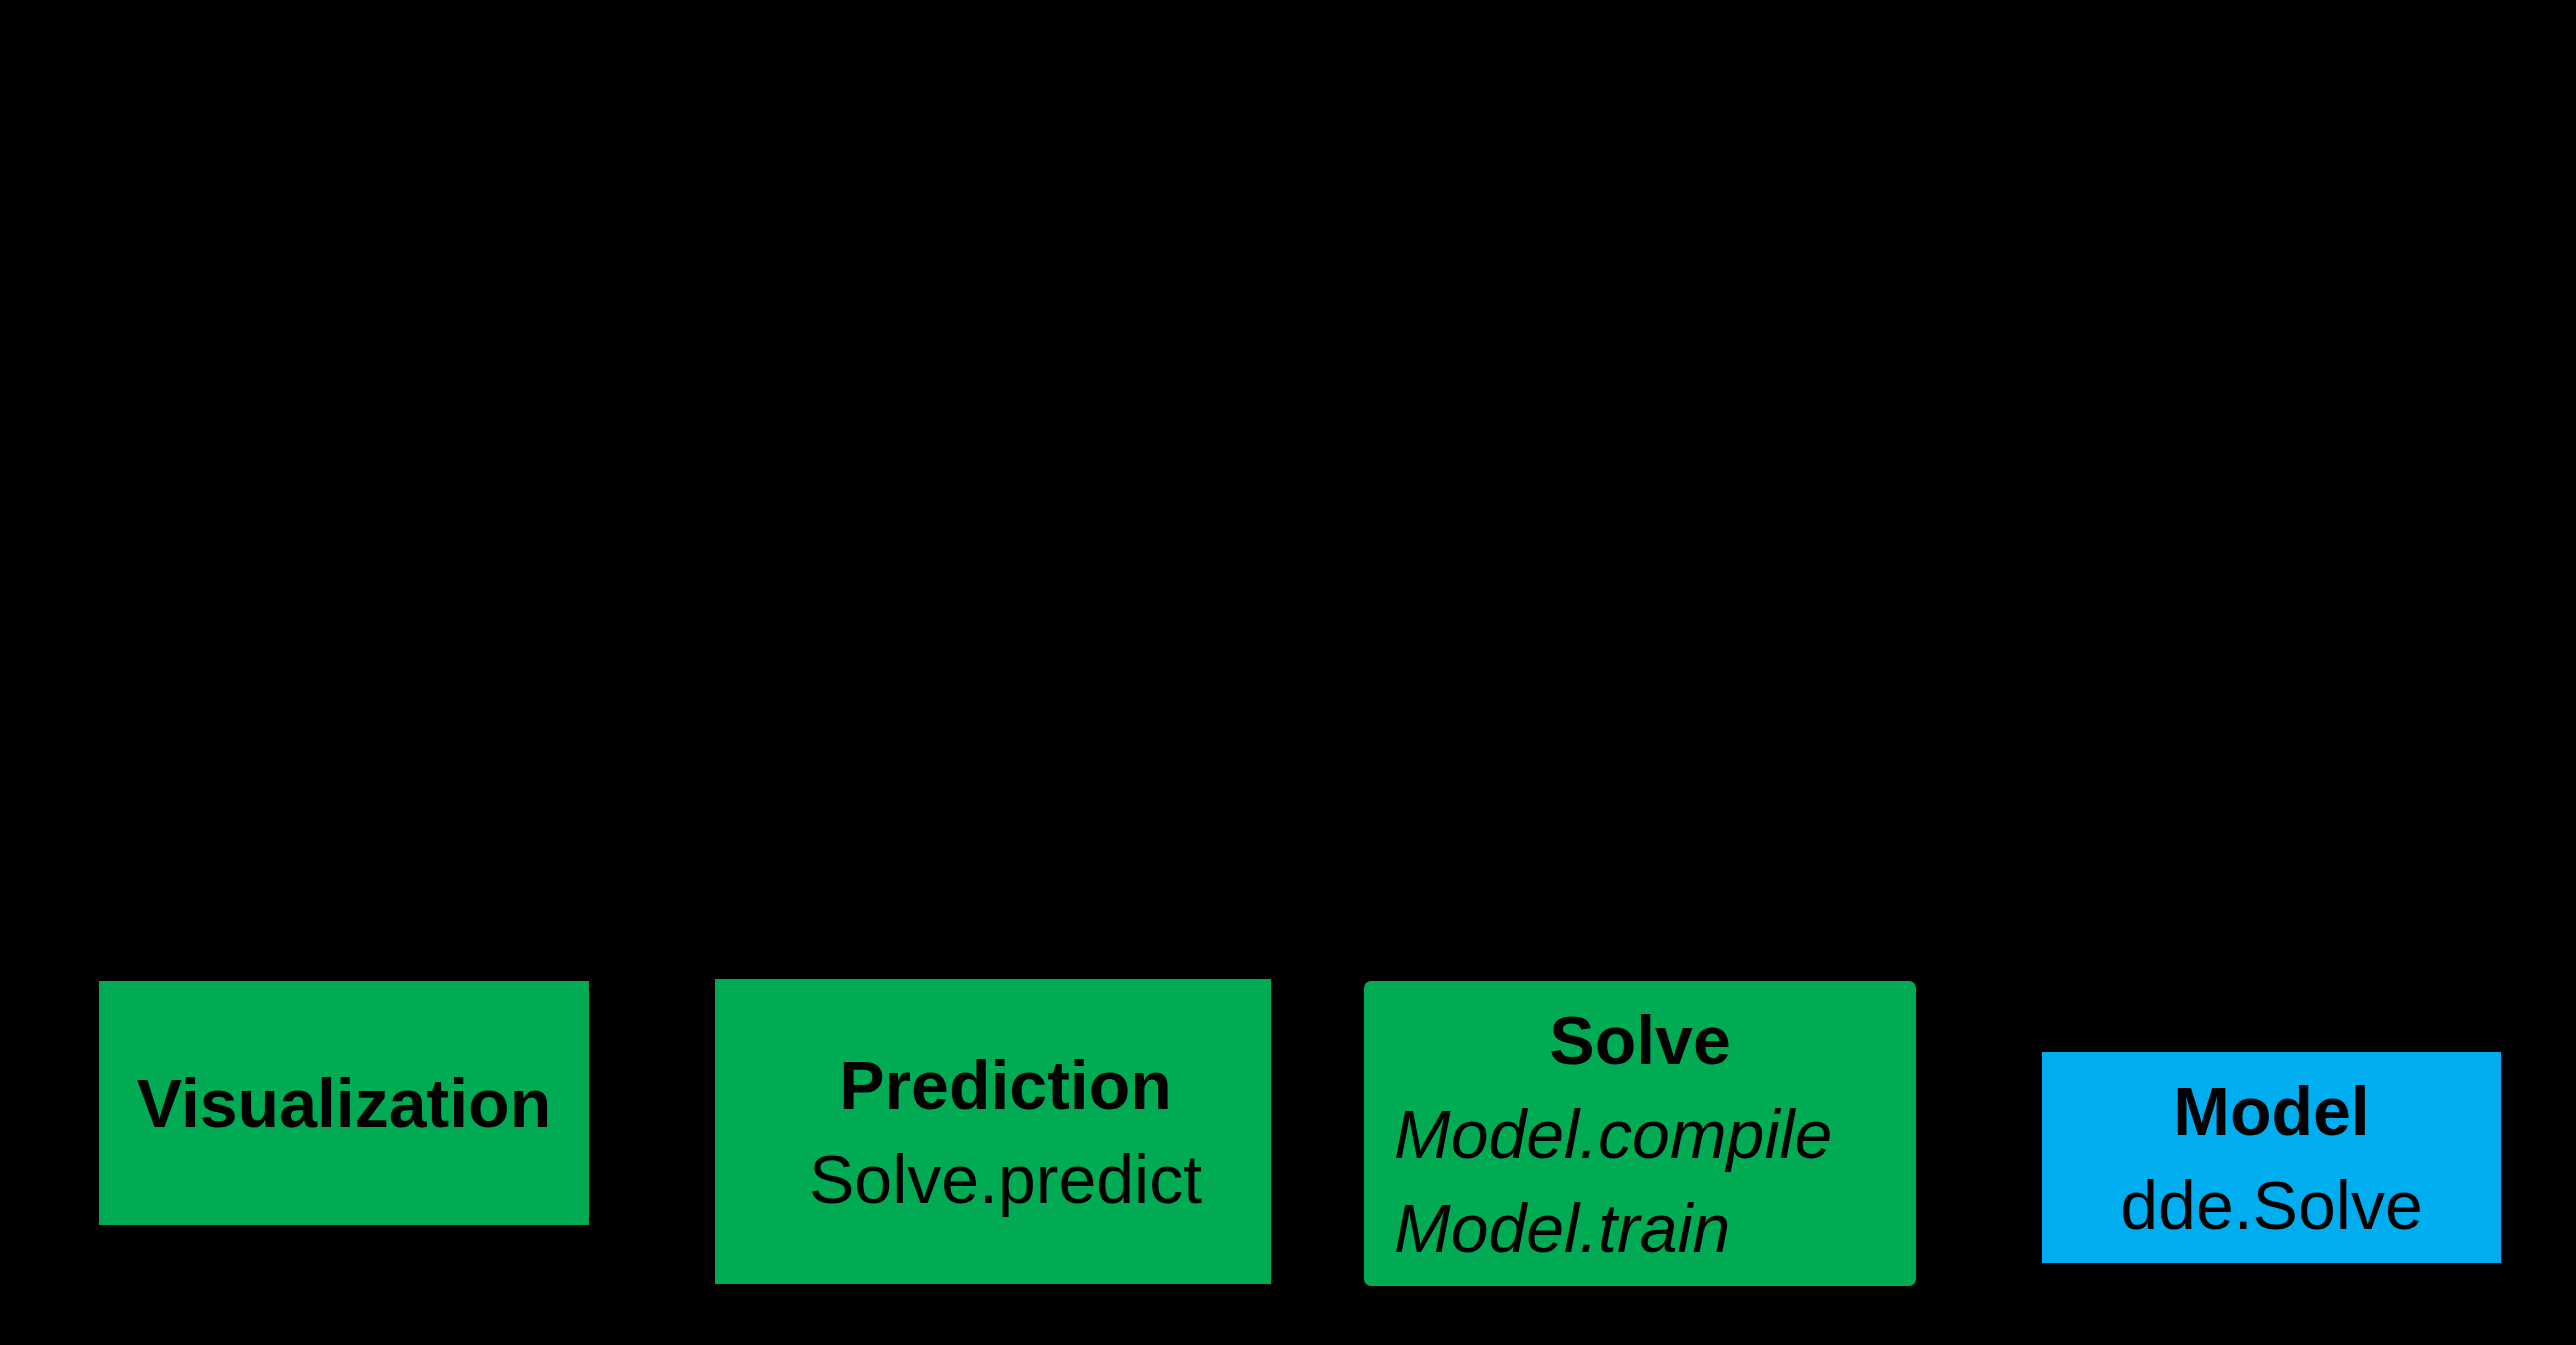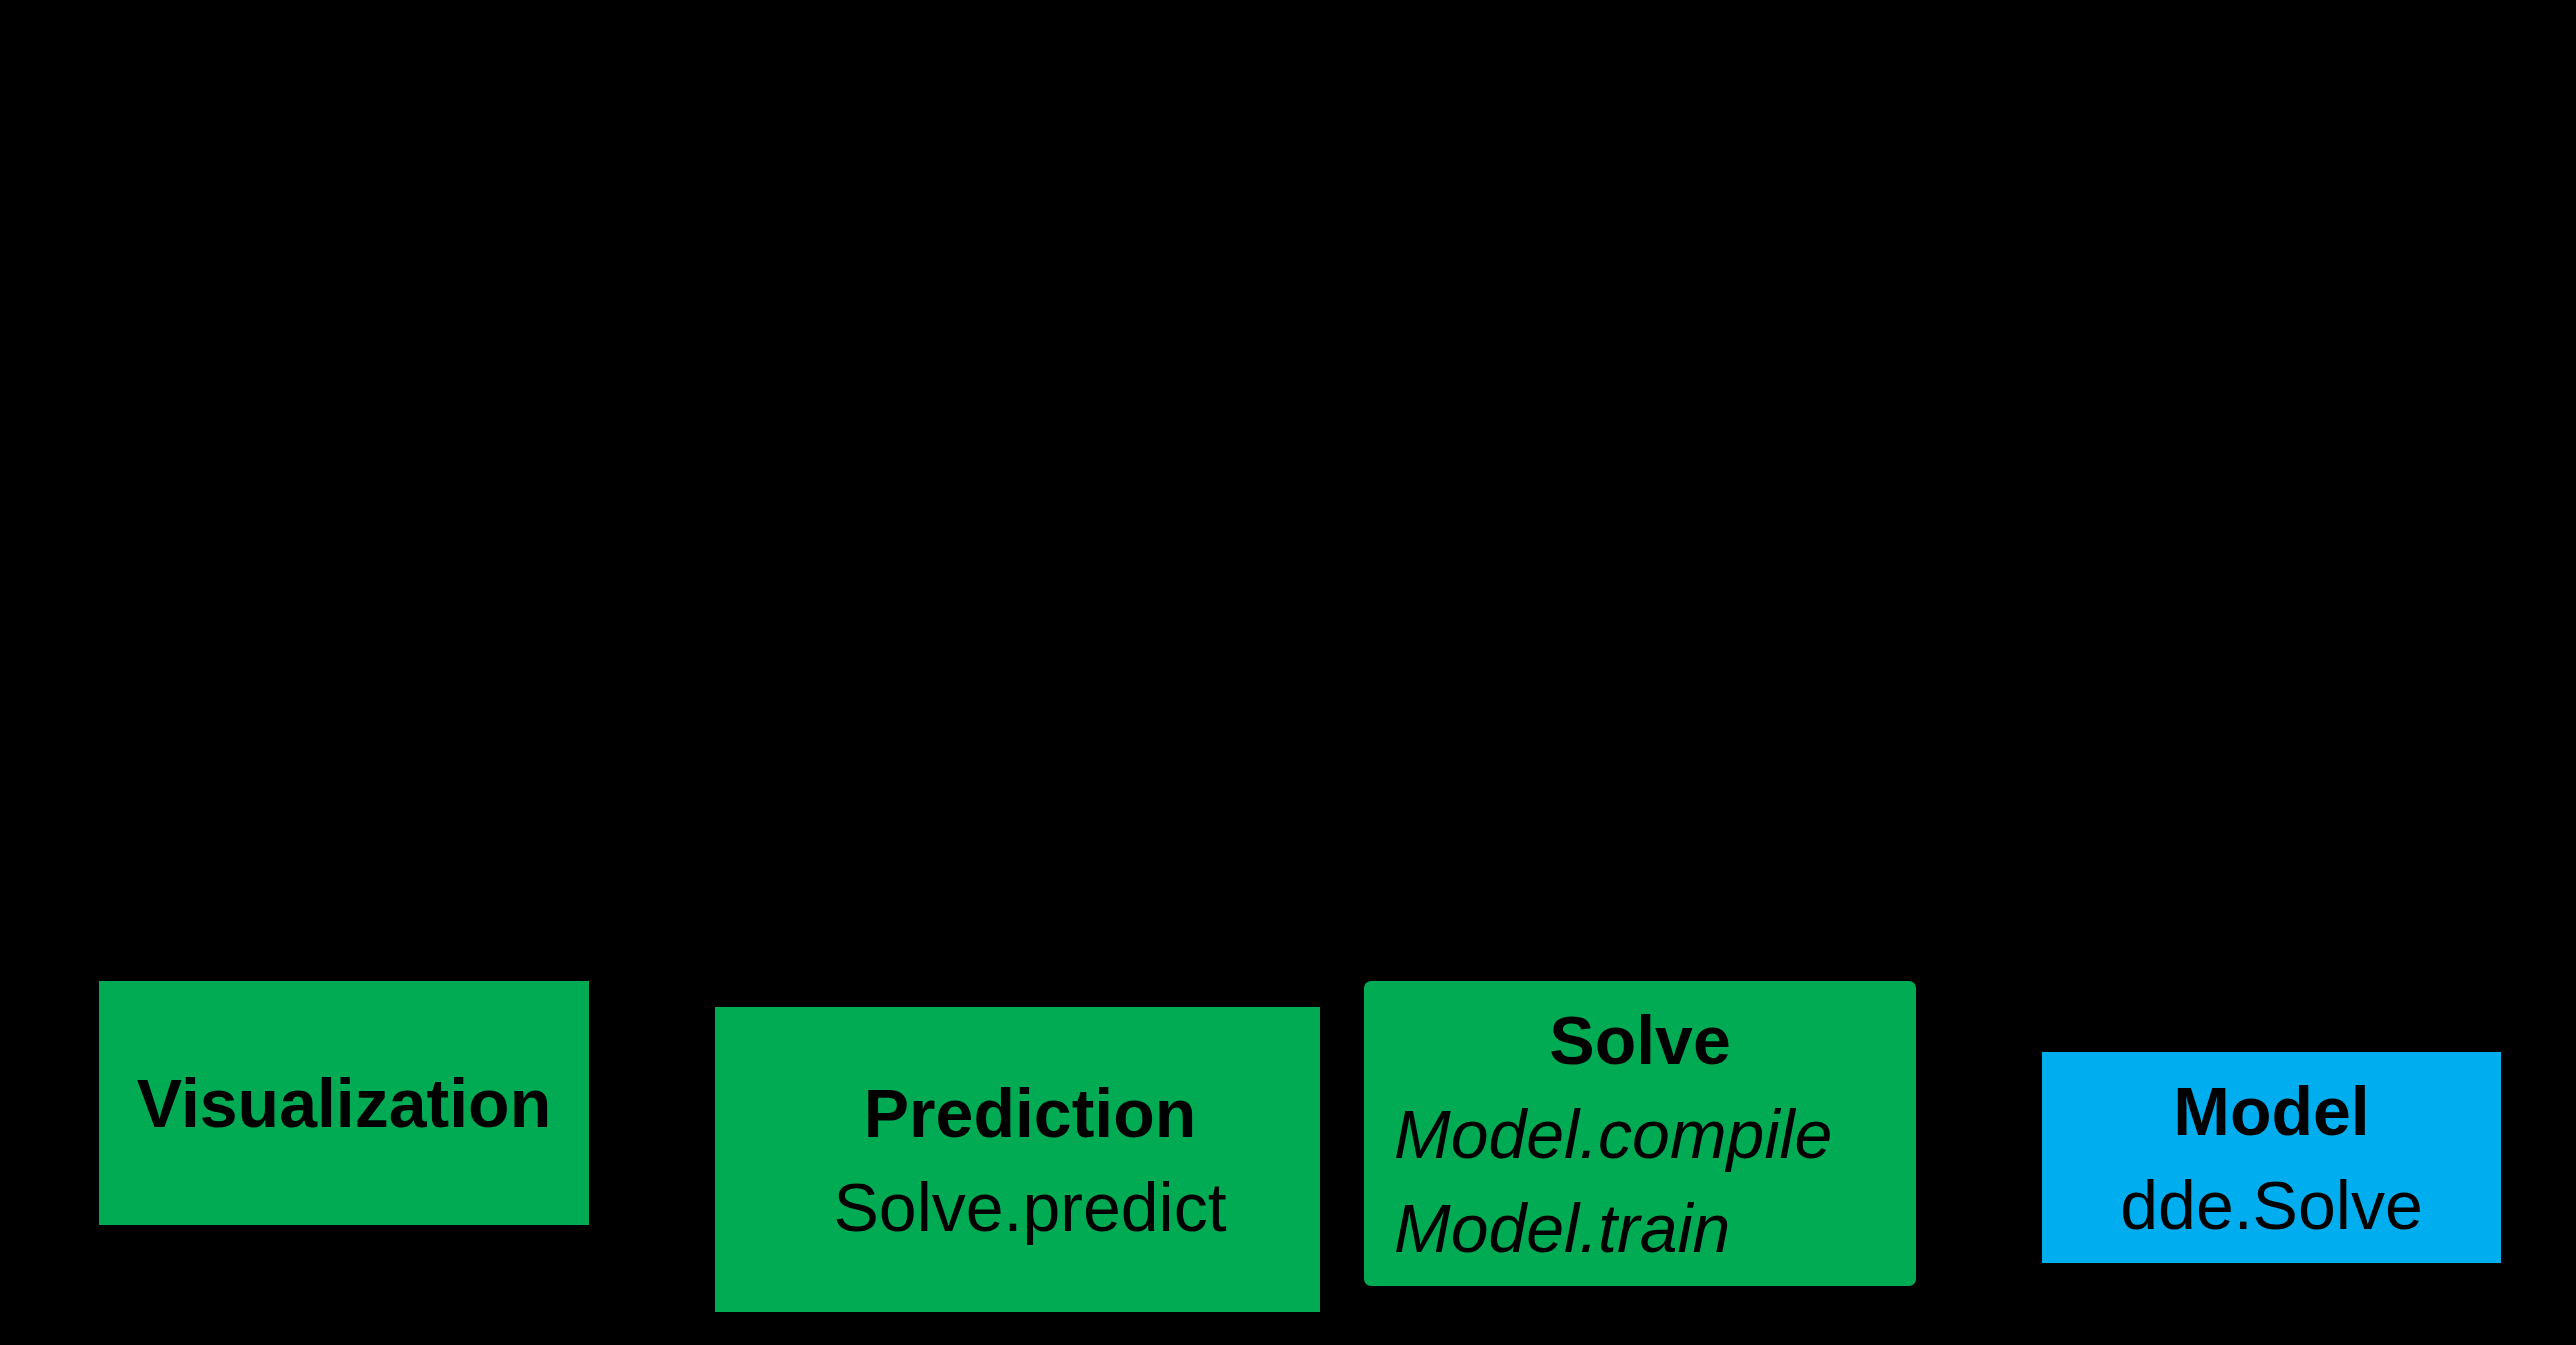--- a/index.html
+++ b/index.html
@@ -33,21 +33,21 @@
     font-weight: normal;
     text-align: center;
   }
   .box.left-code .code {
     text-align: left;
     padding-left: 30px;
     font-style: italic;
   }
   
   #box-visualization { left: 99px;  top: 981px; width: 490px; height: 244px; }
-  #box-prediction    { left: 715px;  top: 1007px; width: 605px; height: 305px; padding-left: 25px; }
+  #box-prediction    { left: 715px;  top: 979px; width: 556px; height: 305px; padding-left: 25px; }
   #box-solve         { left: 1364px; top: 981px; width: 552px; height: 305px; }
   #box-model         { left: 2042px; top: 1028px; width: 459px; height: 211px; margin-top: 24px; }
 </style>
 </head>
 <body>
 
 <div id="canvas">
 
   <div id="box-visualization" class="box" style="background-color: rgb(0, 171, 84);">
     <div class="title">Visualization</div>

